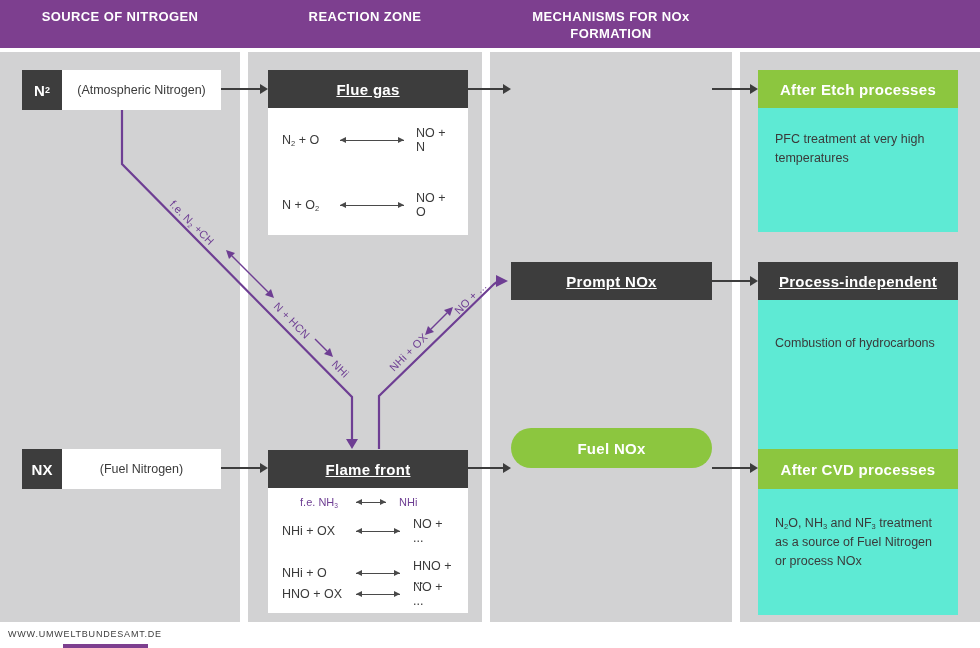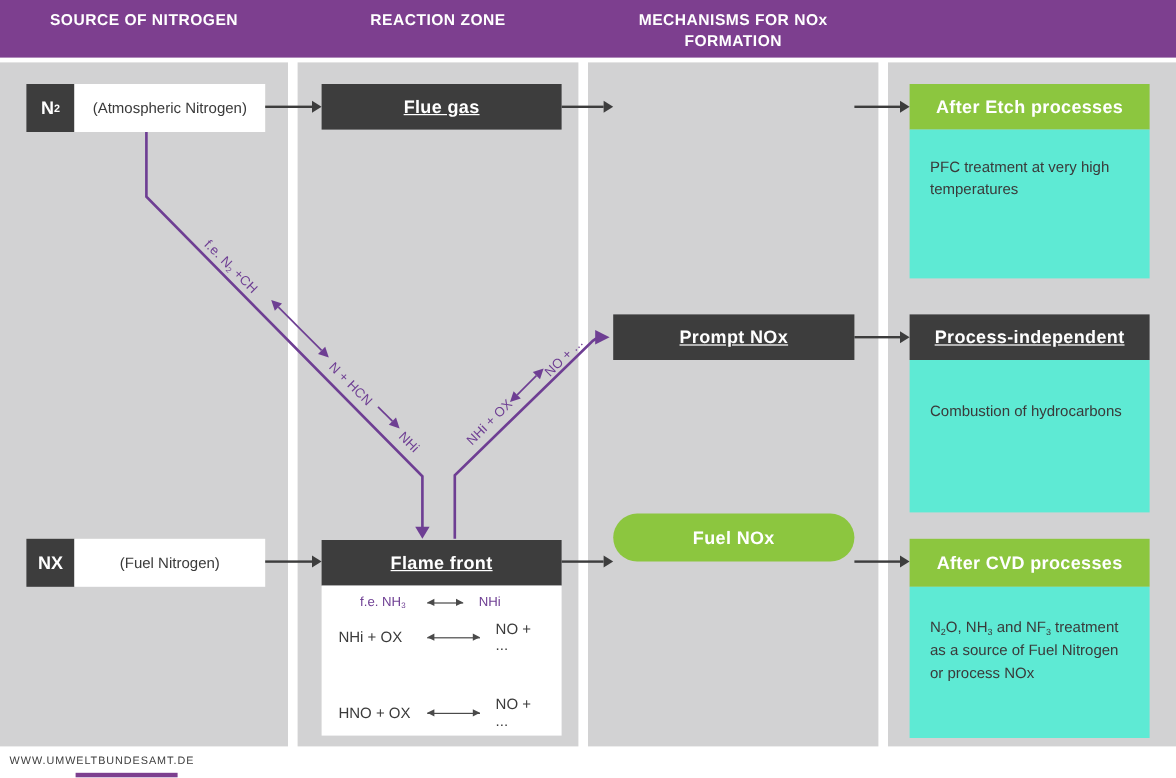--- a/index.html
+++ b/index.html
@@ -97,34 +97,46 @@
   <div class="colbg cb3"></div>
   <div class="colbg cb4"></div>
 
   <div class="box srcbox" style="top:70px;">
     <div class="tag">N<sub>2</sub></div>
     <div class="lab">(Atmospheric Nitrogen)</div>
   </div>
   <div class="harrow" style="left:221px;top:88px;width:39px;"></div>
 
   <div class="box titlebar dark" style="left:268px;top:70px;width:200px;height:38px;">Flue gas</div>
+  <div class="rxbody" style="left:268px;top:108px;width:200px;height:127px;">
+    <div class="rxrow" style="top:18px;">
+      <span class="l">N<sub>2</sub> + O</span>
+      <span class="rev"></span>
+      <span class="r">NO + N</span>
+    </div>
+    <div class="rxrow" style="top:83px;">
+      <span class="l">N + O<sub>2</sub></span>
+      <span class="rev"></span>
+      <span class="r">NO + O</span>
+    </div>
+  </div>
   <div class="harrow" style="left:468px;top:88px;width:35px;"></div>
 
   <div class="harrow" style="left:712px;top:88px;width:38px;"></div>
 
   <div class="box titlebar green" style="left:758px;top:70px;width:200px;height:38px;">After Etch processes</div>
   <div class="box white" style="left:758px;top:108px;width:200px;height:124px;">
     <div class="abody">PFC treatment at very high temperatures</div>
   </div>
 
   <div class="box titlebar dark" style="left:511px;top:262px;width:201px;height:38px;">Prompt NOx</div>
   <div class="harrow" style="left:712px;top:280px;width:38px;"></div>
 
   <div class="box titlebar dark" style="left:758px;top:262px;width:200px;height:38px;">Process-independent</div>
-  <div class="box white" style="left:758px;top:300px;width:200px;height:127px;">
+  <div class="box white" style="left:758px;top:300px;width:200px;height:149px;">
     <div class="abody" style="padding-top:34px;">Combustion of hydrocarbons</div>
   </div>
 
   <div class="box srcbox" style="top:449px;">
     <div class="tag">NX</div>
     <div class="lab">(Fuel Nitrogen)</div>
   </div>
   <div class="harrow" style="left:221px;top:467px;width:39px;"></div>
 
   <div class="box titlebar dark" style="left:268px;top:450px;width:200px;height:38px;">Flame front</div>
@@ -132,20 +144,25 @@
     <div class="rxrow ffrow intro" style="top:8px;">
       <span class="l">f.e. NH<sub>3</sub></span>
       <span class="rev w30"></span>
       <span class="r">NHi</span>
     </div>
     <div class="rxrow ffrow" style="top:29px;">
       <span class="l">NHi + OX</span>
       <span class="rev w44"></span>
       <span class="r">NO + ...</span>
     </div>
+    <div class="rxrow ffrow" style="top:71px;">
+      <span class="l">NHi + O</span>
+      <span class="rev w44"></span>
+      <span class="r">HNO + ...</span>
+    </div>
     <div class="rxrow ffrow" style="top:92px;">
       <span class="l">HNO + OX</span>
       <span class="rev w44"></span>
       <span class="r">NO + ...</span>
     </div>
   </div>
   <div class="harrow" style="left:468px;top:467px;width:35px;"></div>
 
   <div class="box titlebar green" style="left:511px;top:428px;width:201px;height:40px;border-radius:20px;">Fuel NOx</div>
   <div class="harrow" style="left:712px;top:467px;width:38px;"></div>

